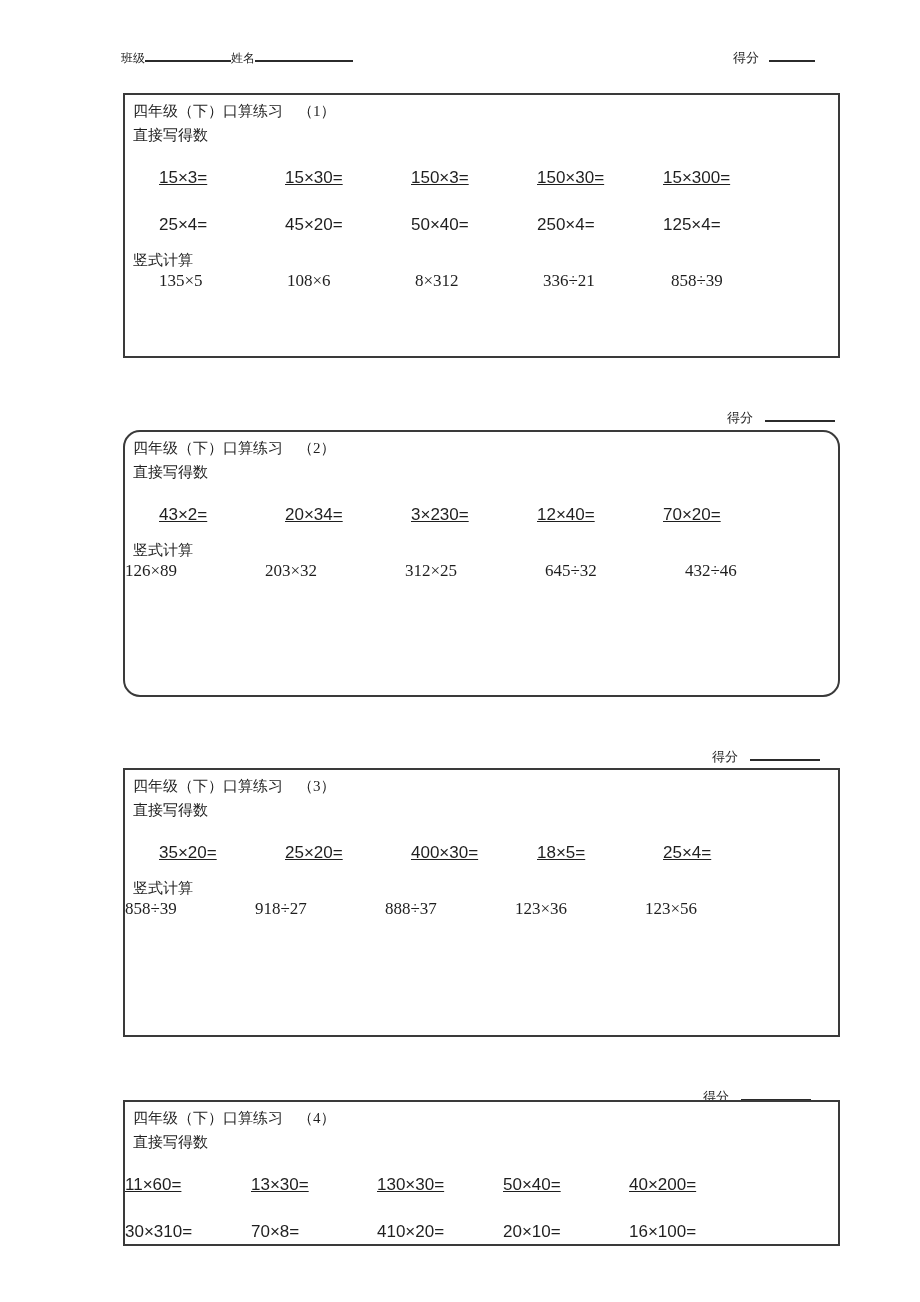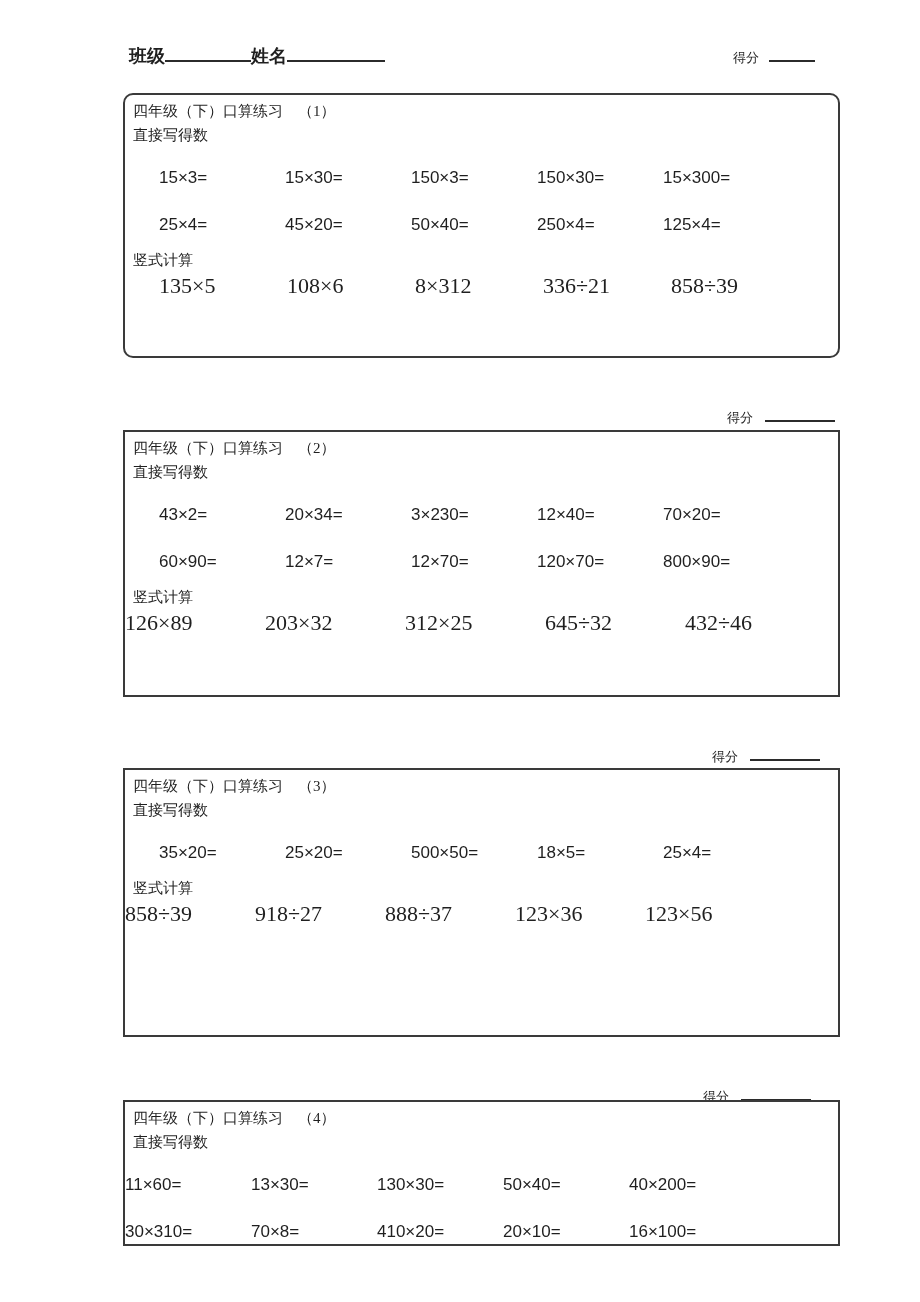--- a/index.html
+++ b/index.html
@@ -8,24 +8,23 @@
     background: #ffffff;
     position: relative;
     font-family: "Liberation Serif", "DejaVu Serif", serif;
     color: #1f1f1f;
     overflow: hidden;
   }
   .abs { position: absolute; }
 
   
   .header-line {
-    top: 44px; left: 129px;
-    font-size: 18px; line-height: 22px;
+    top: 44px; left: 121px;
+    font-size: 12px; line-height: 22px;
     white-space: nowrap;
-    font-weight: bold;
   }
   .blank {
     display: inline-block;
     border-bottom: 2px solid #2b2b2b;
     height: 16px;
     vertical-align: baseline;
   }
   .blank.w86 { width: 86px; }
   .blank.w98 { width: 98px; }
   .blank.w46 { width: 46px; margin-left: 10px; }
@@ -41,37 +40,37 @@
   .score-3    { top: 743px; left: 712px; }
   .score-4    { top: 1083px; left: 703px; }
 
   
   .box {
     left: 123px; width: 717px;
     border: 2px solid #3a3a3a;
     box-sizing: border-box;
     background: #fff;
   }
-  .box-1 { top: 93px;   height: 265px; border-radius: 10px; }
-  .box-2 { top: 430px;  height: 267px; }
+  .box-1 { top: 93px;   height: 265px; }
+  .box-2 { top: 430px;  height: 267px; border-radius: 17px; }
   .box-3 { top: 768px;  height: 269px; }
   .box-4 { top: 1100px; height: 146px; }
 
   .box-title { margin: 6px 0 0 8px; font-size: 15px; line-height: 20px; }
   .box-sub   { margin: 4px 0 0 8px; font-size: 15px; line-height: 20px; }
 
   .prow {
     display: flex;
     line-height: 22px;
     white-space: nowrap;
   }
-  .row-a { margin-top: 22px; }
+  .row-a { margin-top: 22px; text-decoration: underline; }
   .row-b { margin-top: 25px; }
   .vlabel { margin-top: 14px; }
-  .vrow  { margin-top: 5px; font-size: 22px; font-family: "Liberation Serif", "DejaVu Serif", serif; }
+  .vrow  { font-size: 17px; font-family: "Liberation Serif", "DejaVu Serif", serif; }
 
   .direct {
     font-family: "Liberation Sans", "DejaVu Sans", sans-serif;
     font-size: 17px;
   }
   .indent-lg { padding-left: 34px; }
   .indent-sm { }
 
   .direct .cell { width: 126px; }
   .vrow.vc-1 .cell { width: 128px; }
@@ -129,44 +128,37 @@
 <section class="abs box box-2">
   <div class="box-title">四年级（下）口算练习　（2）</div>
   <div class="box-sub">直接写得数</div>
   <div class="prow direct row-a indent-lg">
     <span class="cell">43×2=</span>
     <span class="cell">20×34=</span>
     <span class="cell">3×230=</span>
     <span class="cell">12×40=</span>
     <span class="cell">70×20=</span>
   </div>
-  <div class="prow direct row-b indent-lg">
-    <span class="cell">60×90=</span>
-    <span class="cell">12×7=</span>
-    <span class="cell">12×70=</span>
-    <span class="cell">120×70=</span>
-    <span class="cell">800×90=</span>
-  </div>
   <div class="box-sub vlabel">竖式计算</div>
   <div class="prow vrow vc-2 indent-sm">
     <span class="cell">126×89</span>
     <span class="cell">203×32</span>
     <span class="cell">312×25</span>
     <span class="cell">645÷32</span>
     <span class="cell">432÷46</span>
   </div>
 </section>
 
 <section class="abs box box-3">
   <div class="box-title">四年级（下）口算练习　（3）</div>
   <div class="box-sub">直接写得数</div>
   <div class="prow direct row-a indent-lg">
     <span class="cell">35×20=</span>
     <span class="cell">25×20=</span>
-    <span class="cell">500×50=</span>
+    <span class="cell">400×30=</span>
     <span class="cell">18×5=</span>
     <span class="cell">25×4=</span>
   </div>
   <div class="box-sub vlabel">竖式计算</div>
   <div class="prow vrow vc-3 indent-sm">
     <span class="cell">858÷39</span>
     <span class="cell">918÷27</span>
     <span class="cell">888÷37</span>
     <span class="cell">123×36</span>
     <span class="cell">123×56</span>

